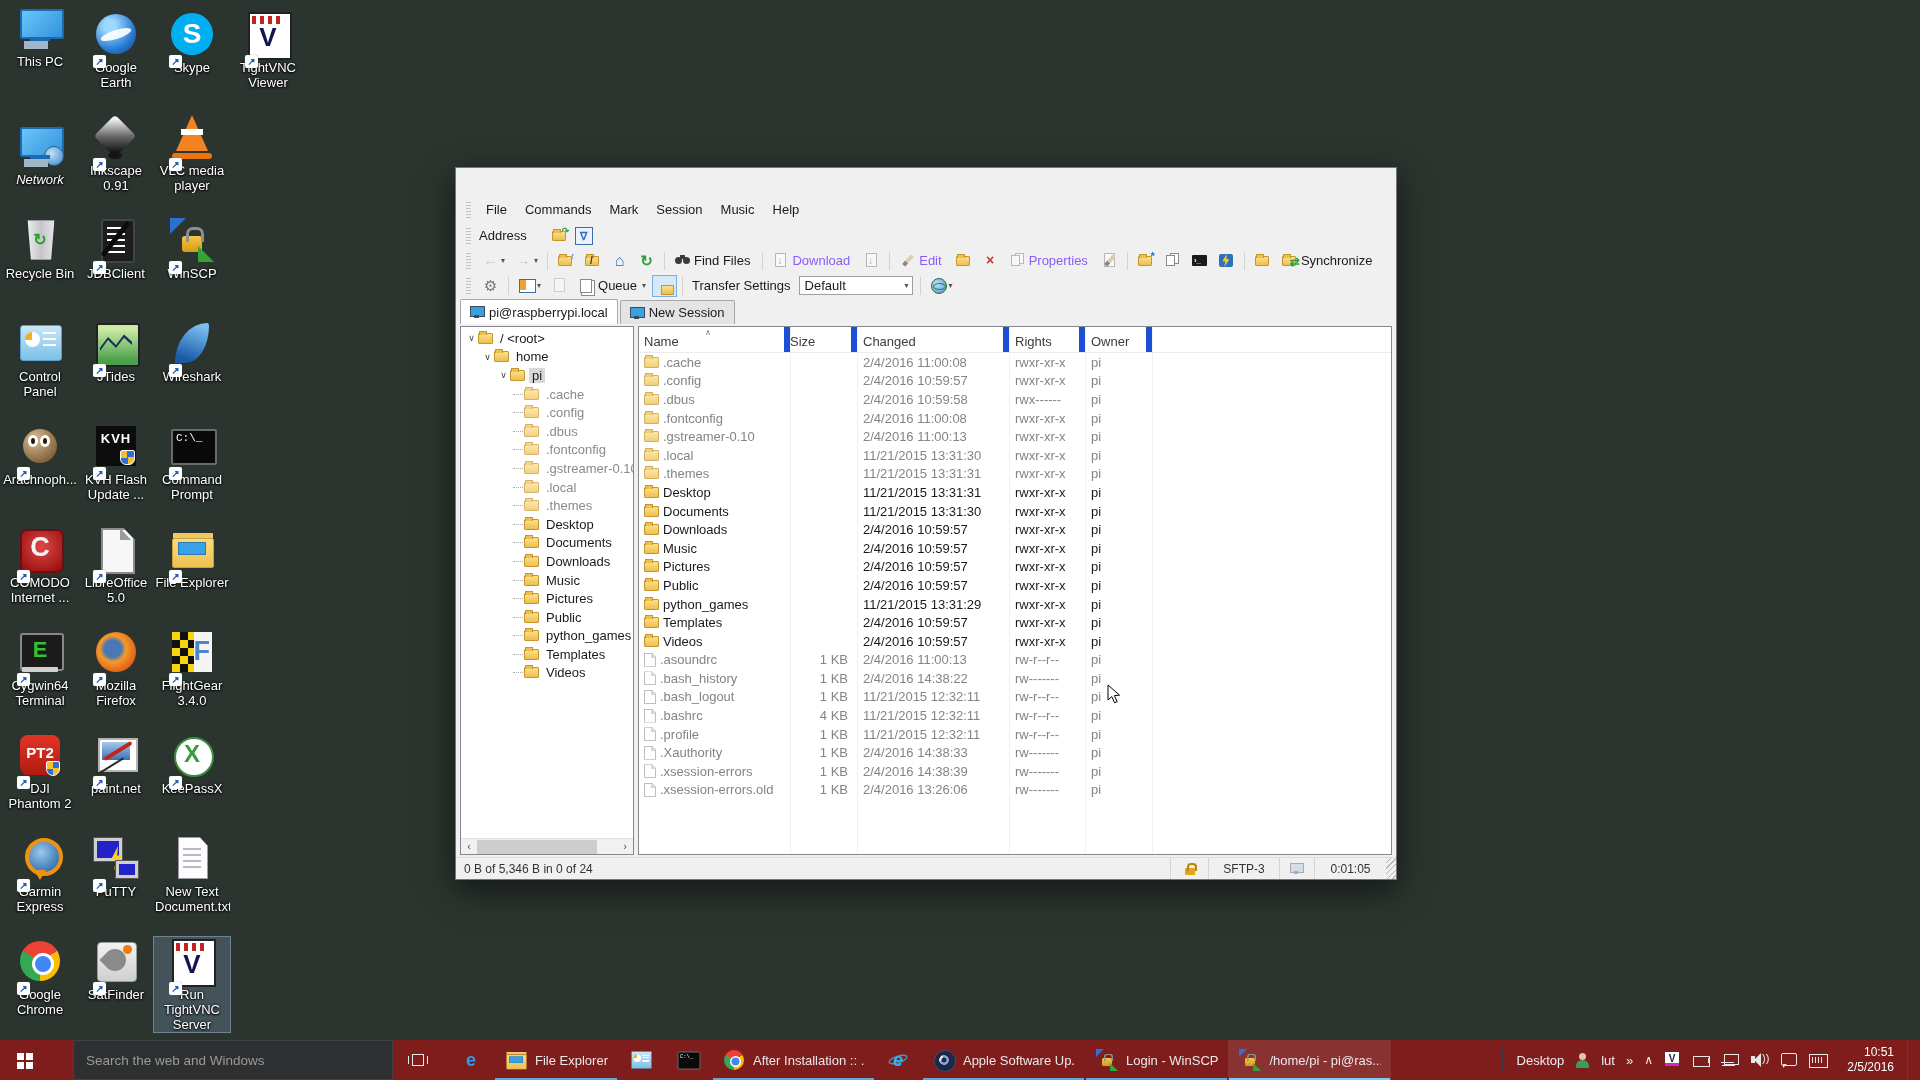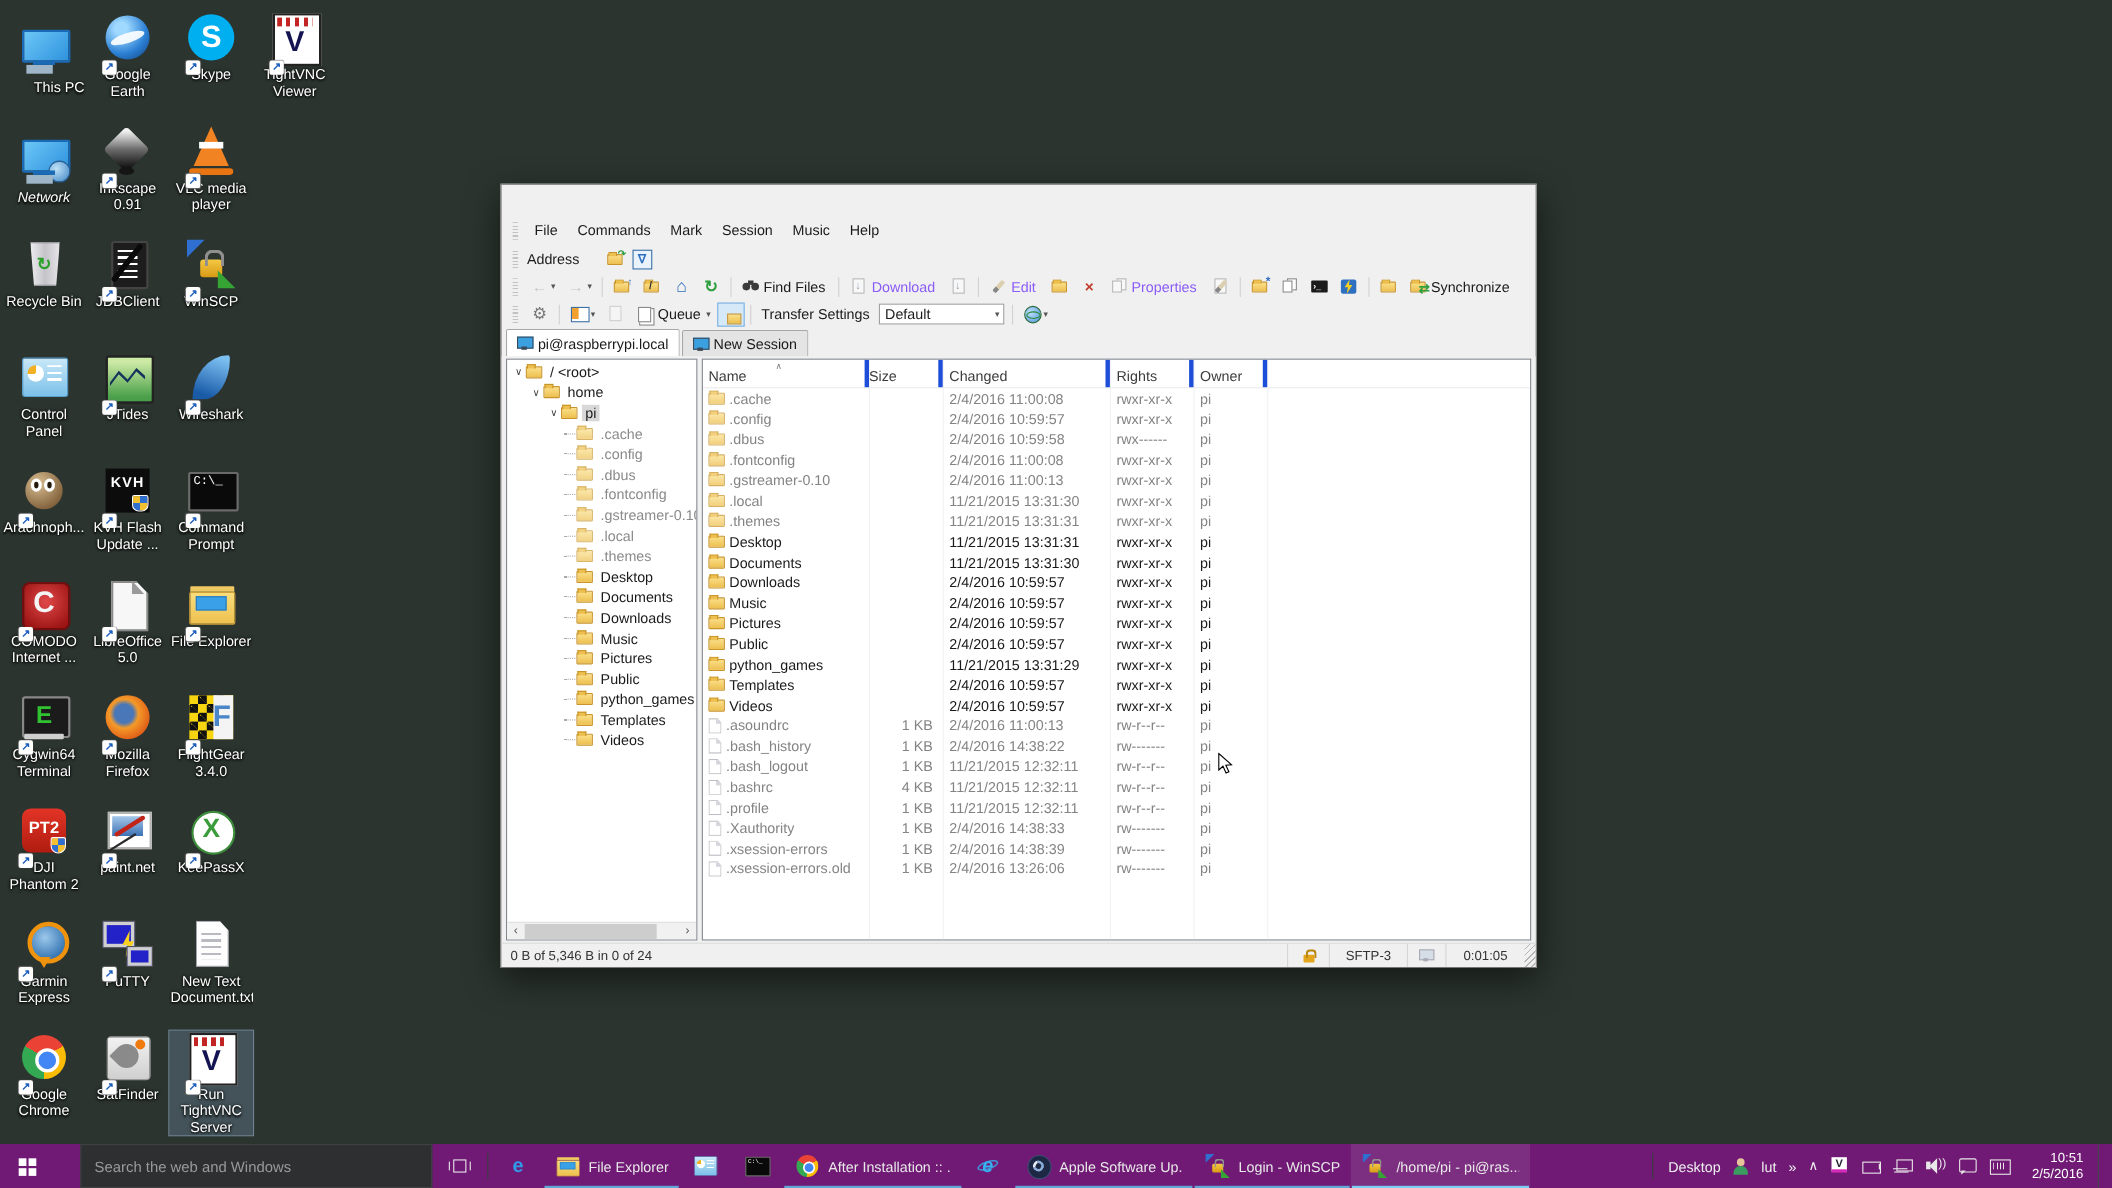--- a/index.html
+++ b/index.html
@@ -257,21 +257,21 @@
   .tree-label { padding:0 3px; }
   .tree-row.dim .tree-label { color:#8a8a8a; }
   .tree-row.sel .tree-label { background:#d8d8d8; }
   .tree-hscroll { position:absolute; left:0; right:0; bottom:0; height:16px; background:#f1f1f1; border-top:1px solid #e0e0e0; }
   .hs-arrow { position:absolute; top:0; width:16px; height:16px; color:#555; font-size:11px; line-height:15px; text-align:center; }
   .hs-thumb { position:absolute; left:16px; top:1px; height:14px; width:calc(100% - 52px); background:#cdcdcd; }
 
   .file-panel { position:absolute; left:182px; top:2px; right:4px; bottom:2px; background:#fff; border:1px solid #828790; overflow:hidden; }
   .col-line { position:absolute; top:0; bottom:0; width:1px; background:#f1f1f4; }
   .fhdr { position:relative; display:flex; height:26px; border-bottom:1px solid #ececec; color:#3c3c3c; }
-  .fhdr .hc { display:flex; align-items:flex-end; padding-bottom:3px; border-right:4px solid #1d4ed8; }
+  .fhdr .hc { display:flex; align-items:flex-end; padding-bottom:3px; border-right:6px solid #1d4ed8; }
   .fhdr .sort { position:absolute; left:66px; top:1px; font-size:8px; color:#777; }
   .frow { display:flex; height:18.6px; align-items:center; position:relative; }
   .frow .c { overflow:hidden; white-space:nowrap; }
   .frow.dim { color:#848484; }
   .frow.dim .tf,.frow.dim .ff { opacity:.75; }
   .ff { position:relative; width:12px; height:14px; flex:none; margin-right:4px; background:#fff; border:1px solid #a8a8b0;
         clip-path:polygon(0 0,70% 0,100% 28%,100% 100%,0 100%); }
   .ff::before { content:""; position:absolute; right:0; top:0; width:4px; height:4px; background:#c8c8d0; }
   .c-name { width:151px; padding-left:5px; display:flex; align-items:center; }
   .c-size { width:67px; text-align:right; padding-right:9px; }
@@ -291,21 +291,21 @@
   .sb-proto { width:71px; }
   .sb-ses { width:35px; }
   .ses-ic { position:relative; width:14px; height:11px; opacity:.5; }
   .ses-ic::before { content:""; position:absolute; left:0; top:0; width:12px; height:8px; border:1px solid #667; background:#bcd; }
   .ses-ic::after { content:""; position:absolute; left:4px; top:8px; width:4px; height:3px; background:#667; }
   .sb-time { width:72px; }
   .sb-grip { width:10px; height:100%;
         background:repeating-linear-gradient(135deg,transparent 0 3px,#b5b5b5 3px 4px); }
 
   
-  .taskbar { position:absolute; left:0; bottom:0; width:1920px; height:40px; background:#701a75; display:flex; align-items:center; }
+  .taskbar { position:absolute; left:0; bottom:0; width:1920px; height:40px; background:#7f1d1d; display:flex; align-items:center; }
   .start-btn { width:48px; height:40px; display:flex; align-items:center; justify-content:center; flex:none; }
   .winlogo { width:7px; height:7px; background:#fff; box-shadow:9px 0 #fff,0 9px #fff,9px 9px #fff; margin:-8px 8px 0 0; }
   .search-box { position:absolute; left:73px; top:0; width:320px; height:40px; background:#2d2f31; border:1px solid #3f4143;
         color:#b5b5b5; font-size:13.5px; padding:0 12px; font-family:"Liberation Sans",sans-serif; }
   .search-box::placeholder { color:#9a9a9a; }
   .apps { position:absolute; left:396px; top:0; height:40px; display:flex; align-items:stretch; }
   .taskview { width:44px; display:flex; align-items:center; justify-content:center; }
   .tv-ic { position:relative; width:12px; height:12px; border:1px solid #e8e8e8; }
   .tv-ic::before { content:""; position:absolute; left:-5px; top:1px; width:2px; height:8px; border-left:1px solid #e8e8e8; }
   .tv-ic::after { content:""; position:absolute; right:-5px; top:1px; width:2px; height:8px; border-right:1px solid #e8e8e8; }
@@ -346,21 +346,21 @@
         background:repeating-linear-gradient(90deg,#e8e8e8 0 1px,transparent 1px 3px); }
   .clock { text-align:right; font-size:12px; line-height:15px; color:#fff; min-width:56px; }
   .show-desktop { width:7px; height:40px; border-left:1px solid #44484c; margin-left:2px; }
 
   .mouse-cursor { position:absolute; left:1107px; top:684px; z-index:99; pointer-events:none; }
 </style>
 </head>
 <body>
 
 <div id="desktop-icon-area">
-    <div class="di" style="left: 2px; top: 22px; text-align: right;">
+    <div class="di" style="left: 2px; top: 4px;">
       <span class="g k-this-pc">
         <span class="p1"></span>
         <span class="p2"></span>
       </span>
       <div class="di-label">This PC</div>
     </div>
     <div class="di" style="left: 78px; top: 10px;">
       <span class="g k-google-earth">
         <span class="p1"></span>
         <span class="p2"></span>

